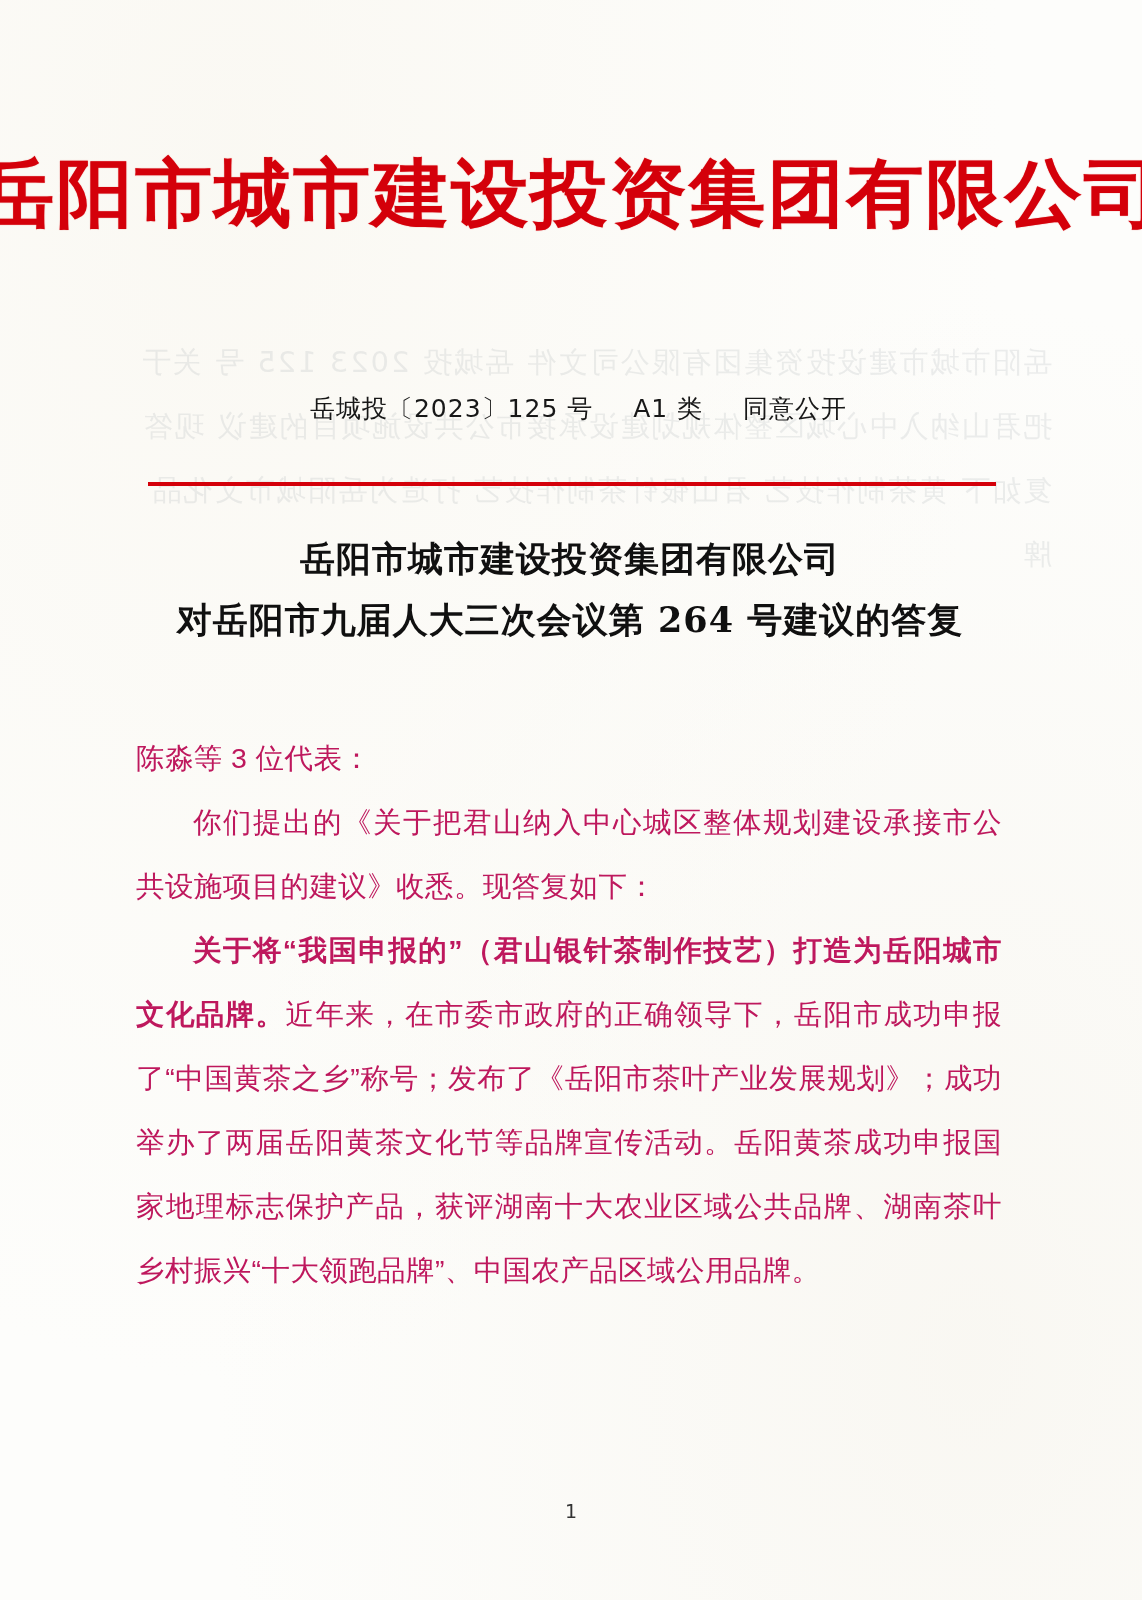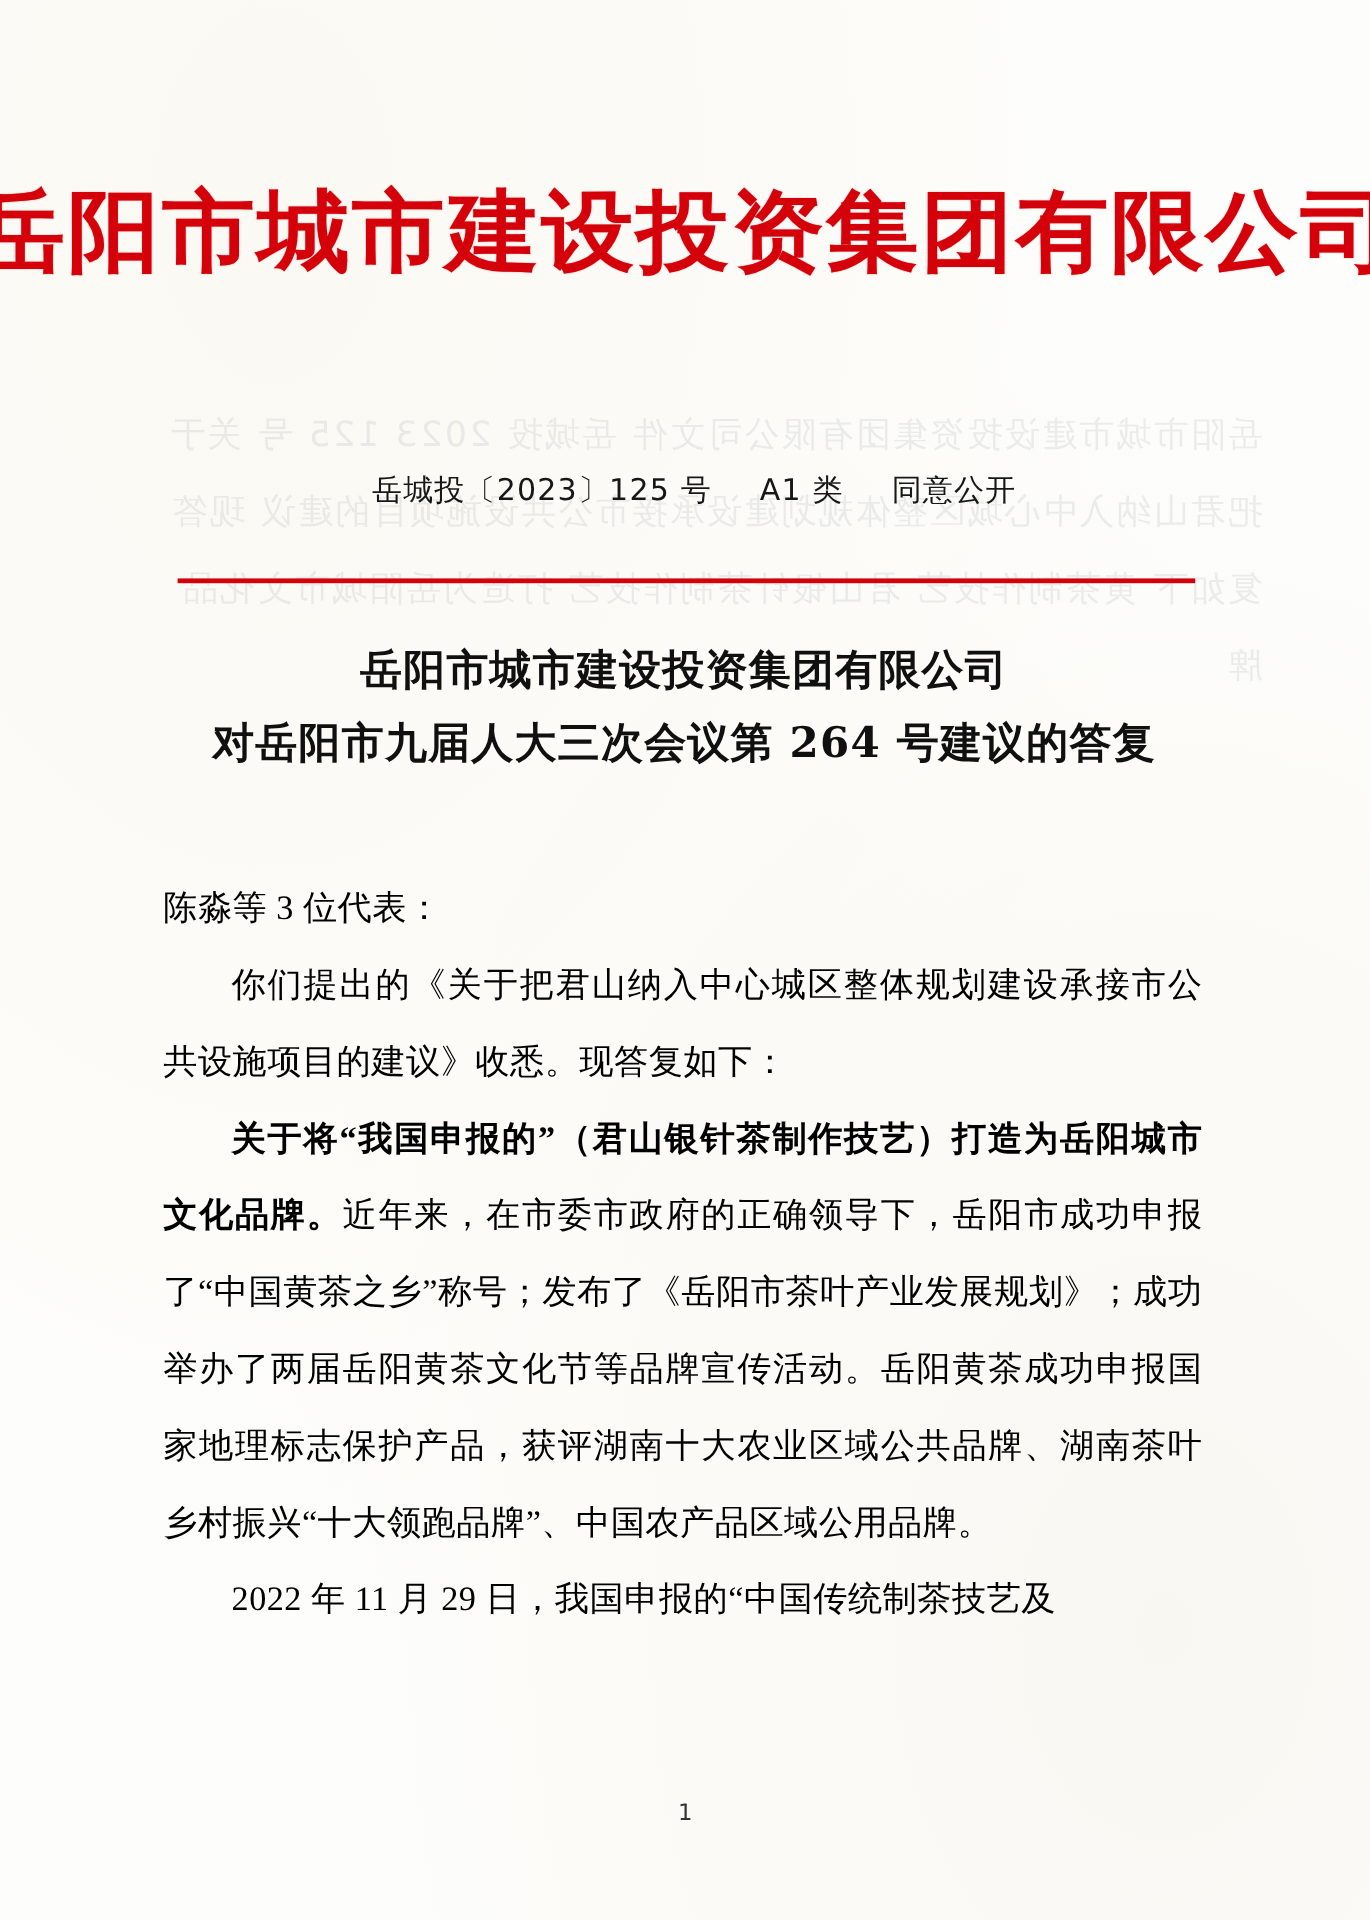--- a/index.html
+++ b/index.html
@@ -104,24 +104,24 @@
     line-height: 1.75;
     color: #101010;
     letter-spacing: 1px;
   }
 
   .body-block {
     position: absolute;
     top: 726px;
     left: 136px;
     width: 866px;
-    font-family: Liberation Serif, serif;
+    font-family: Liberation Sans, sans-serif;
     font-size: 28.5px;
     line-height: 64px;
-    color: #000000;
+    color: #be185d;
     letter-spacing: 0.4px;
   }
   .body-block p {
     margin: 0;
     text-align: justify;
     text-justify: inter-ideograph;
   }
   .indent { text-indent: 2em; }
   .bold-run { font-weight: 700; }
 
@@ -161,18 +161,17 @@
 
   <div class="title-block">
     <div>岳阳市城市建设投资集团有限公司</div>
     <div>对岳阳市九届人大三次会议第 264 号建议的答复</div>
   </div>
 
   <div class="body-block">
     <p>陈淼等 3 位代表：</p>
     <p class="indent">你们提出的《关于把君山纳入中心城区整体规划建设承接市公共设施项目的建议》收悉。现答复如下：</p>
     <p class="indent"><span class="bold-run">关于将“我国申报的”（君山银针茶制作技艺）打造为岳阳城市文化品牌。</span><span>近年来，在市委市政府的正确领导下，岳阳市成功申报了“中国黄茶之乡”称号；发布了《岳阳市茶叶产业发展规划》；成功举办了两届岳阳黄茶文化节等品牌宣传活动。岳阳黄茶成功申报国家地理标志保护产品，获评湖南十大农业区域公共品牌、湖南茶叶乡村振兴“十大领跑品牌”、中国农产品区域公用品牌。</span></p>
-    <p class="indent">2022 年 11 月 29 日，我国申报的“中国传统制茶技艺及</p>
   </div>
 
   <div class="pagenum">1</div>
 
 </div>
 
 </body></html>

